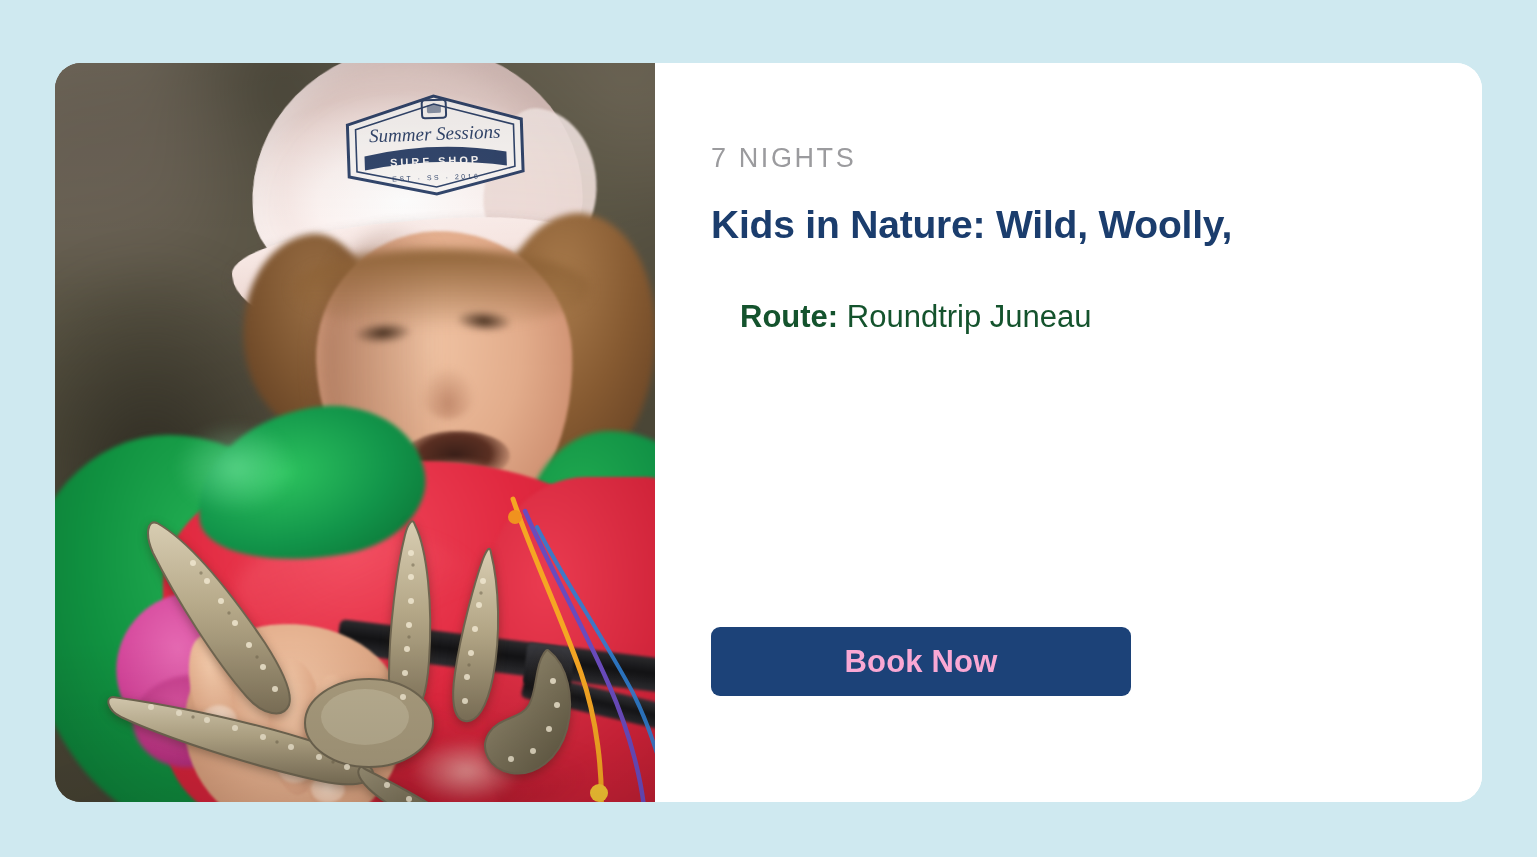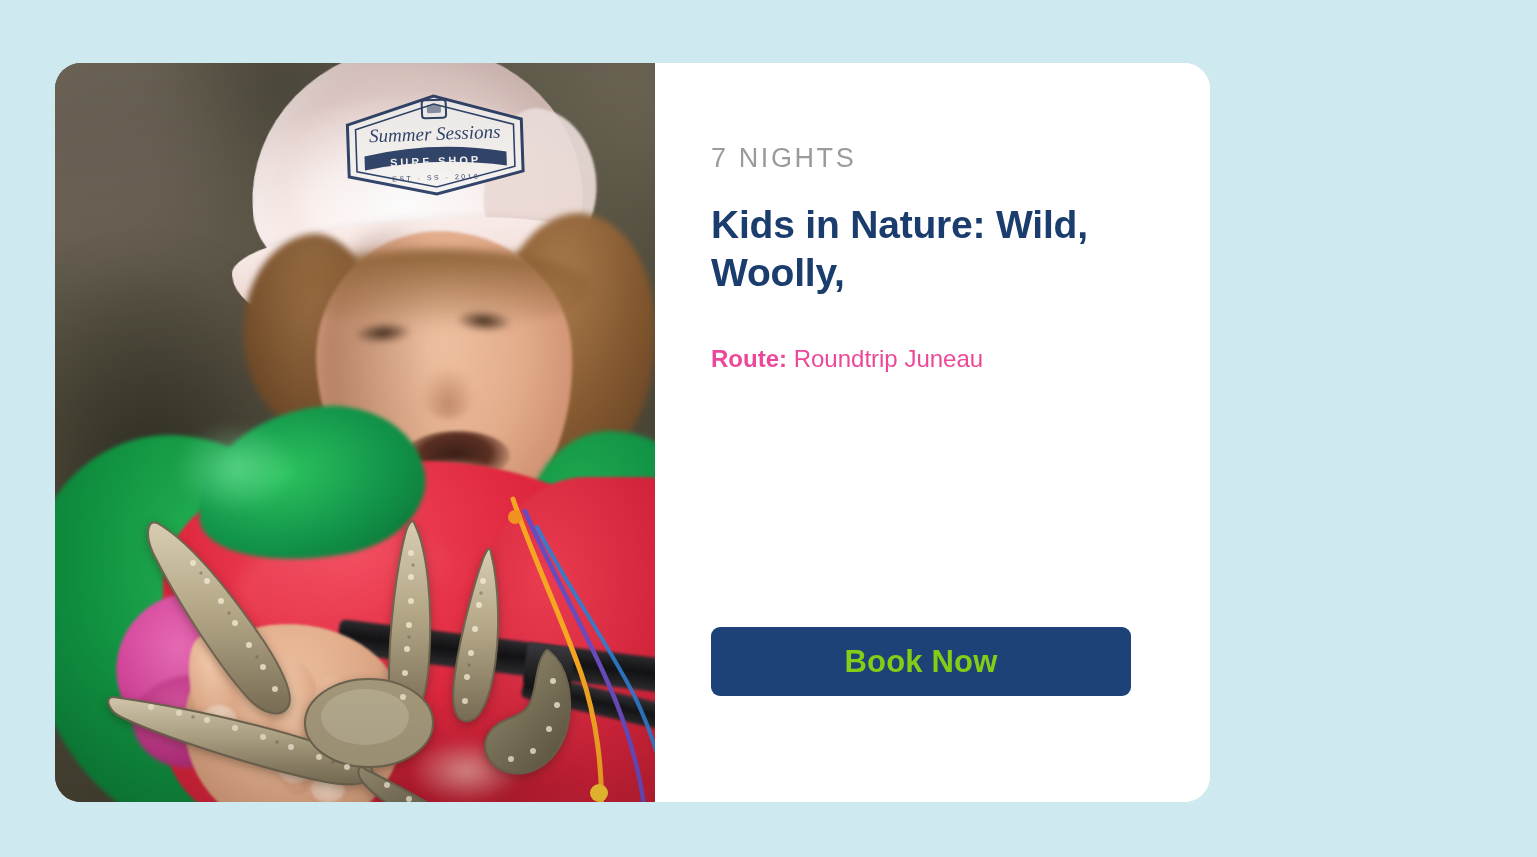--- a/index.html
+++ b/index.html
@@ -15,21 +15,21 @@
     background: #cfe9f0;
     font-family: "Liberation Sans", sans-serif;
     -webkit-font-smoothing: antialiased;
   }
 
   
   .card {
     position: absolute;
     left: 55px;
     top: 63px;
-    width: 1155px;
+    width: 1427px;
     height: 739px;
     background: #ffffff;
     border-radius: 26px;
     overflow: hidden;
     display: flex;
     flex-direction: row;
   }
 
   
   .photo-pane {
@@ -420,39 +420,40 @@
     font-weight: 700;
     color: #1b3d6d;
     line-height: 1.22;
     letter-spacing: -0.2px;
     margin-bottom: 47px;
     max-width: 680px;
   }
   .headline .ln { display: block; }
 
   .detail {
-    font-size: 24px;
-    color: #ec4899;
+    font-size: 31px;
+    color: #14532d;
     line-height: 1.36;
     margin-bottom: 24px;
     font-weight: 400;
+    margin-left: 29px;
   }
   .detail .lbl { font-weight: 700; }
   .detail .ital { font-style: italic; }
   .detail .ln { display: block; }
   .detail.dates { margin-bottom: 0; }
 
   .book-btn {
     position: absolute;
     left: 56px;
     top: 564px;
     width: 420px;
     height: 69px;
     background: #1c4278;
-    color: #84cc16;
+    color: #f9a8d4;
     border: none;
     border-radius: 9px;
     font-family: "Liberation Sans", sans-serif;
     font-size: 31px;
     font-weight: 700;
     letter-spacing: 0.2px;
     cursor: pointer;
     display: flex;
     align-items: center;
     justify-content: center;

